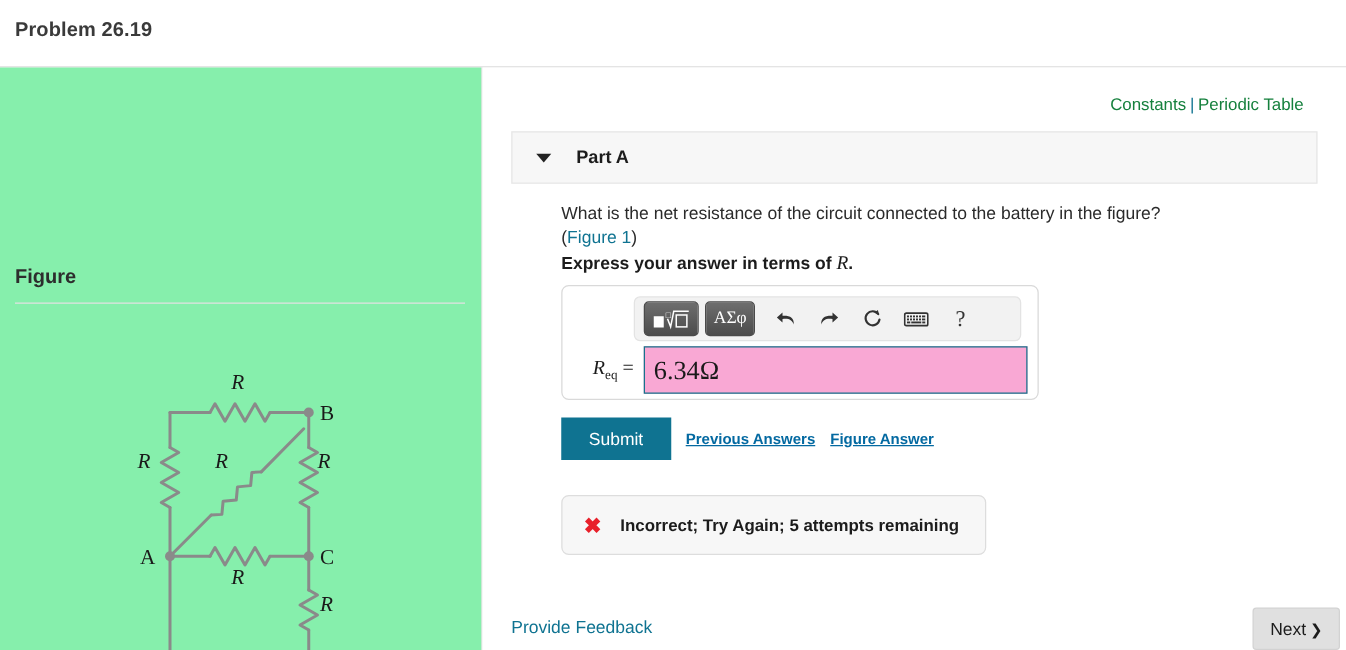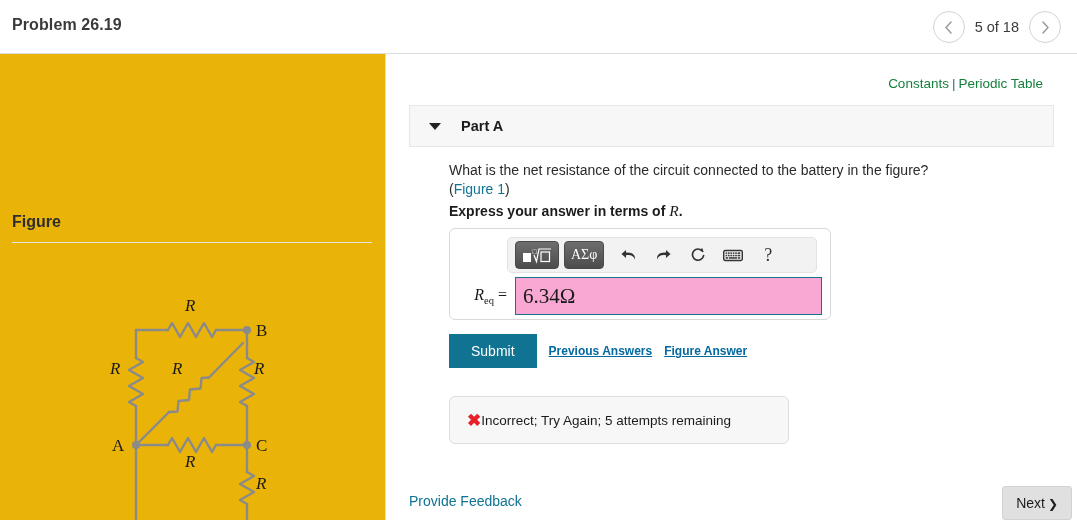--- a/index.html
+++ b/index.html
@@ -32,21 +32,21 @@
   }
   .pager-label { font-size: 14.5px; color: #3c3c3c; }
 
   
   .divider-v {
     position: absolute; left: 385px; top: 54px; width: 1px; height: 466px;
     background: #dcdcdc;
   }
 
   
-  .leftpanel { position: absolute; left: 0; top: 54px; width: 385px; height: 466px; background: #eab308; padding-left: 12px; }
+  .leftpanel { position: absolute; left: 0; top: 54px; width: 385px; height: 466px; background: #86efac; padding-left: 12px; }
   .figure-head {
     position: absolute; left: 12px; top: 150px; width: 360px; height: 38px;
   }
   .figure-title { position: absolute; left: 0; top: 9px; font-size: 16px; font-weight: bold; color: #2d2d2d; }
   .figure-pager { position: absolute; right: 9px; top: 5px; display: flex; align-items: center; gap: 8px; }
   .circle-btn-sm {
     width: 26px; height: 26px; border-radius: 50%;
     border: 1px solid #e0e0e0; background: #fff;
     display: flex; align-items: center; justify-content: center;
     color: #bdbdbd; font-size: 11px; line-height: 1;
@@ -132,21 +132,21 @@
     cursor: pointer;
   }
   .link-underline { color: #0369a1; font-size: 12px; font-weight: bold; text-decoration: underline; }
 
   .feedback-box {
     position: absolute; left: 63px; top: 342px; width: 340px; height: 48px;
     background: #f7f7f7; border: 1px solid #dddddd; border-radius: 6px;
     display: flex; align-items: center;
   }
   .xmark { margin-left: 17px; color: #e8202a; font-size: 17px; font-weight: bold; line-height: 1; }
-  .feedback-text { font-size: 13.5px; font-weight: normal; color: #1c1c1c; }
+  .feedback-text { margin-left: 15px; font-size: 13.5px; font-weight: bold; color: #1c1c1c; }
 
   .footer-left {
     position: absolute; left: 23px; top: 439px;
     font-size: 14px; color: #0f7391; text-decoration: none;
   }
   .next-btn {
     position: absolute; right: 5px; top: 432px;
     background: #e0e0e0; border: 1px solid #d2d2d2; color: #1c1c1c;
     font-size: 14px; padding: 8px 13px; border-radius: 3px;
   }
@@ -154,33 +154,20 @@
 
   svg { display: block; }
 </style>
 </head>
 <body>
 
 <div id="root">
 
   <div class="topbar">
     <div class="problem-title">Problem 26.19</div>
-    <div class="pager">
-      <div class="circle-btn">
-        <svg width="9" height="13" viewBox="0 0 9 13">
-          <path d="M7 1 L2 6.5 L7 12" fill="none" stroke="#9a9a9a" stroke-width="1.5" stroke-linecap="round" stroke-linejoin="round"></path>
-        </svg>
-      </div>
-      <div class="pager-label">5 of 18</div>
-      <div class="circle-btn">
-        <svg width="9" height="13" viewBox="0 0 9 13">
-          <path d="M2 1 L7 6.5 L2 12" fill="none" stroke="#9a9a9a" stroke-width="1.5" stroke-linecap="round" stroke-linejoin="round"></path>
-        </svg>
-      </div>
-    </div>
   </div>
 
   <div class="divider-v"></div>
 
   <div class="leftpanel">
     <div class="figure-head">
       <div class="figure-title">Figure</div>
     </div>
     <div class="figure-rule"></div>
 

